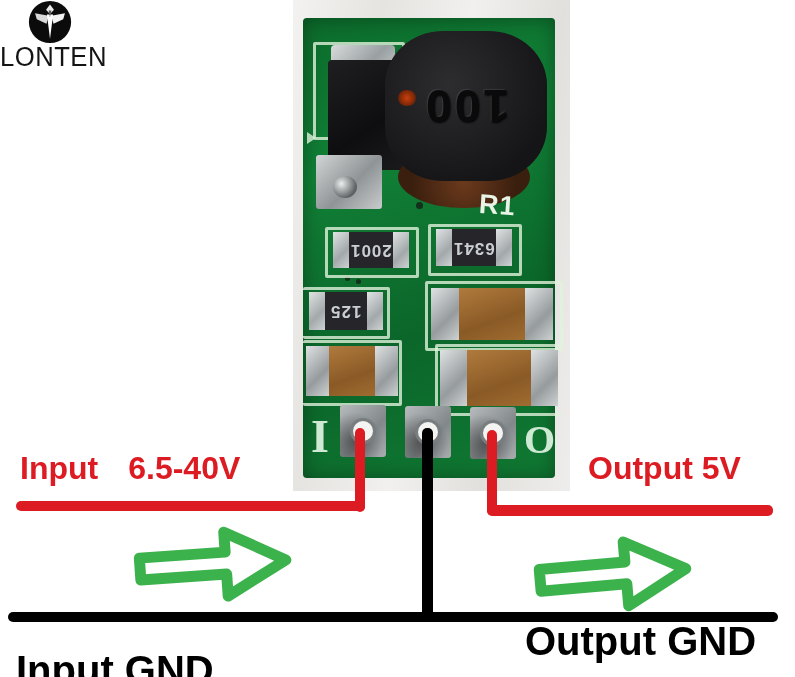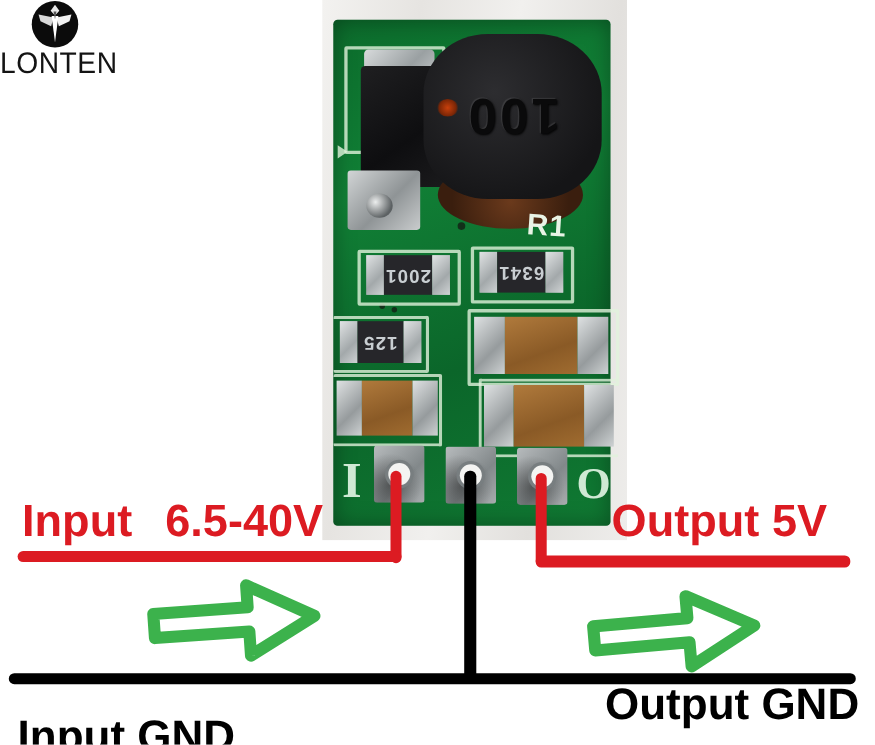--- a/index.html
+++ b/index.html
@@ -96,27 +96,27 @@
   .red{background:#dc1b22;}
   .blk{background:#000;}
   .w-red-lv{left:355px;top:428px;width:10px;height:84px;}
   .w-red-lh{left:16px;top:501px;width:349px;height:10px;}
   .w-red-rv{left:487px;top:430px;width:10px;height:85px;}
   .w-red-rh{left:487px;top:505px;width:286px;height:11px;}
   .w-blk-v{left:422px;top:428px;width:11px;height:192px;}
   .w-blk-h{left:8px;top:612px;width:770px;height:10px;}
 
   
-  .ann-red{color:#dc1b22;font-weight:bold;font-size:41px;white-space:nowrap;z-index:7;}
+  .ann-red{color:#dc1b22;font-weight:bold;font-size:32px;white-space:nowrap;z-index:7;}
   .input-text{left:20px;top:450px;}
   .input-gap{display:inline-block;width:30px;}
-  .output-text{left:556px;top:450px;text-align:right;}
+  .output-text{left:588px;top:450px;text-align:right;}
   .ann-blk{color:#000;font-weight:bold;font-size:40px;white-space:nowrap;z-index:7;}
   .input-gnd{left:16px;top:624px;margin-top:24px;}
-  .output-gnd{left:550px;top:619px;}
+  .output-gnd{left:525px;top:619px;}
 
   .arrow-left{left:133px;top:526px;transform:rotate(-4deg);}
   .arrow-right{left:531px;top:536px;transform:rotate(-5deg);}
 </style>
 </head>
 <body>
 
 <div class="canvas">
 
   <svg class="abs logo-icon" viewBox="0 0 100 100">

